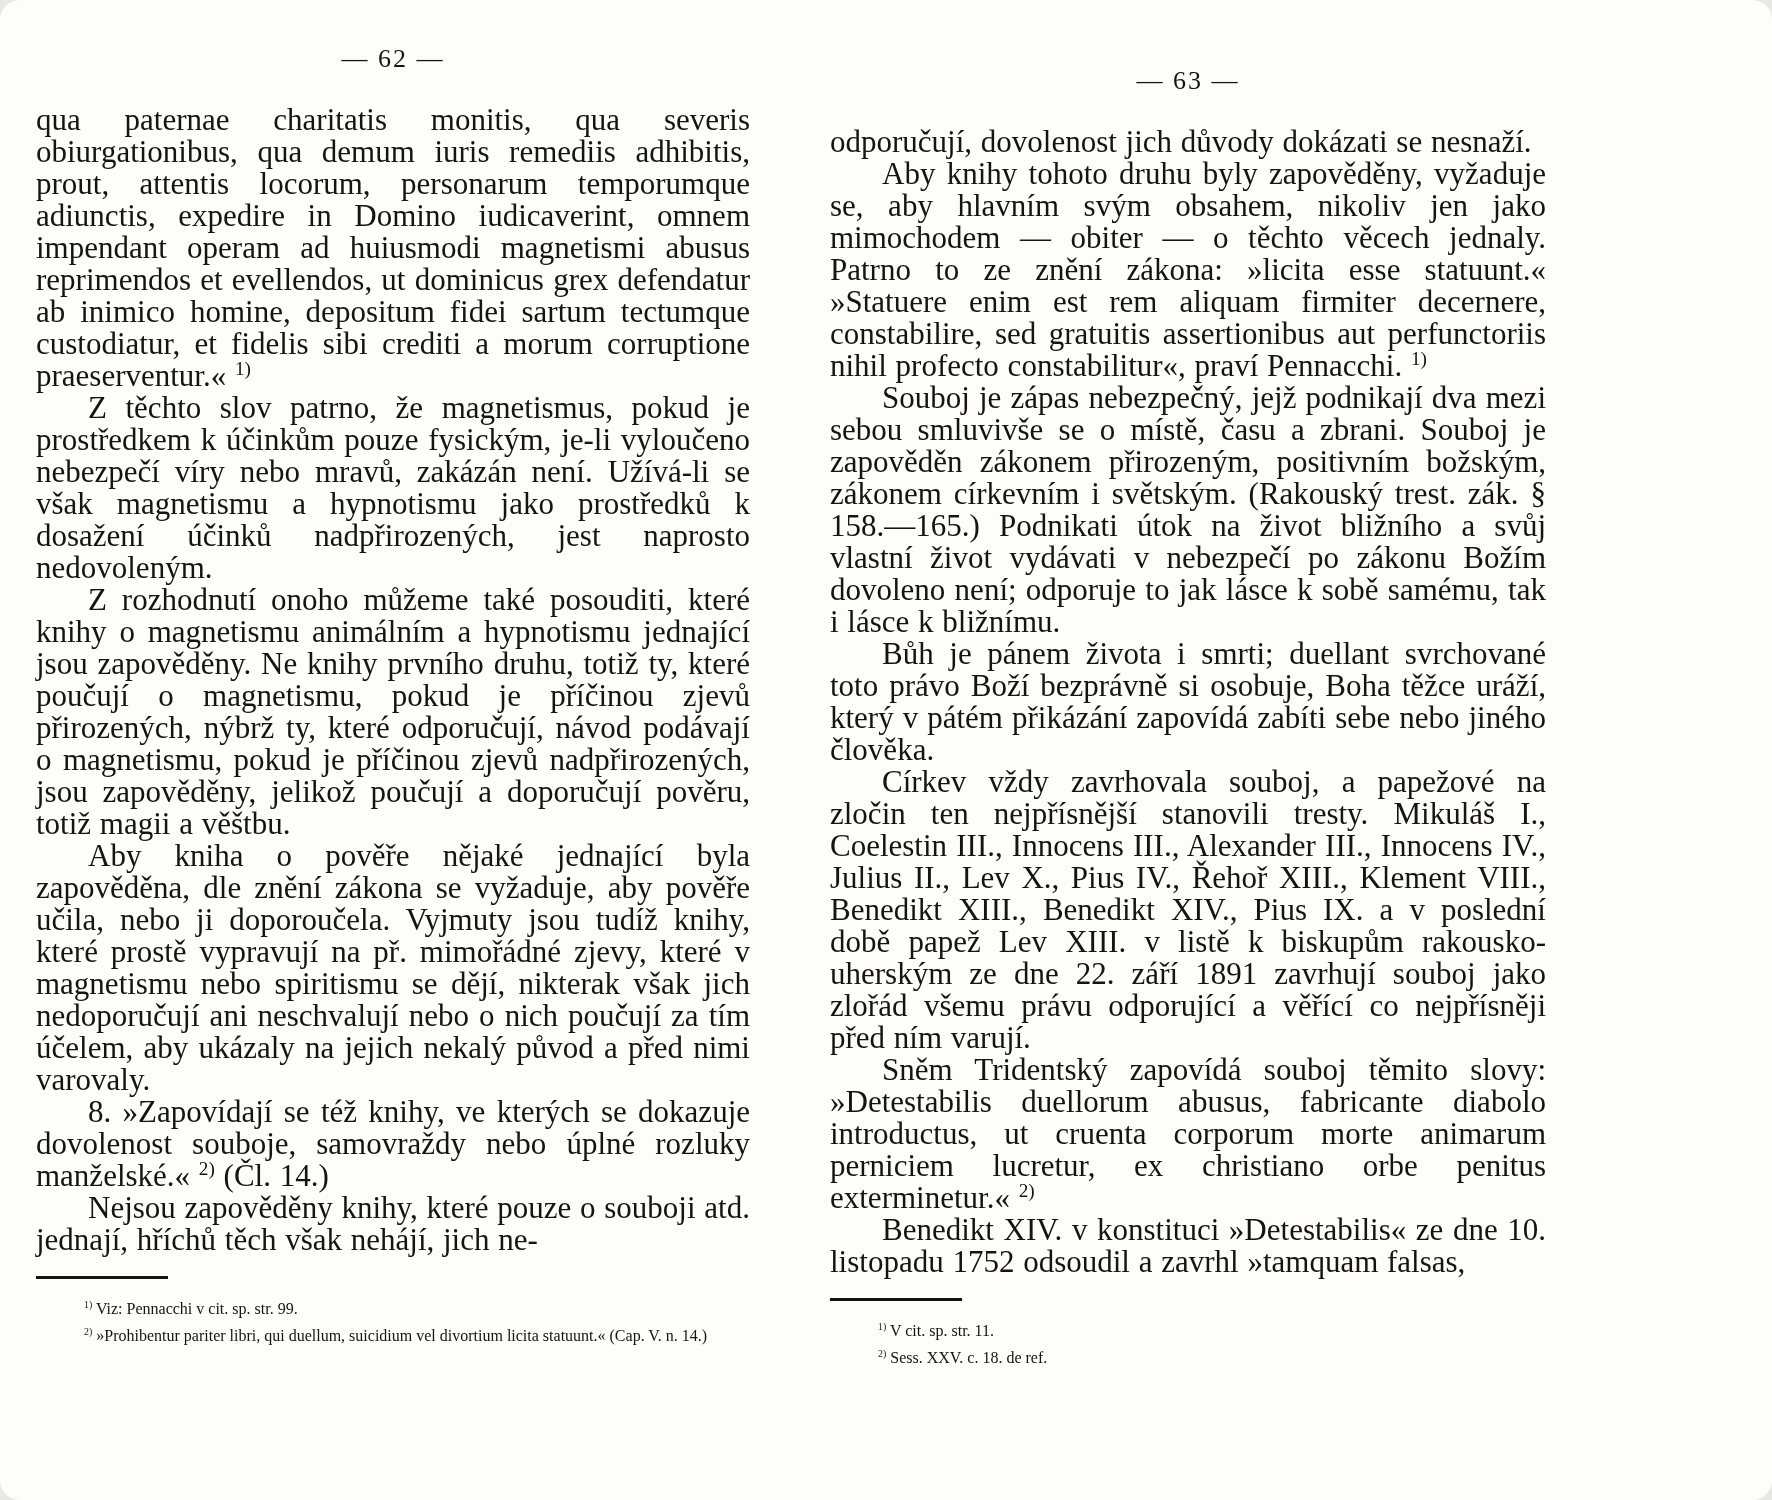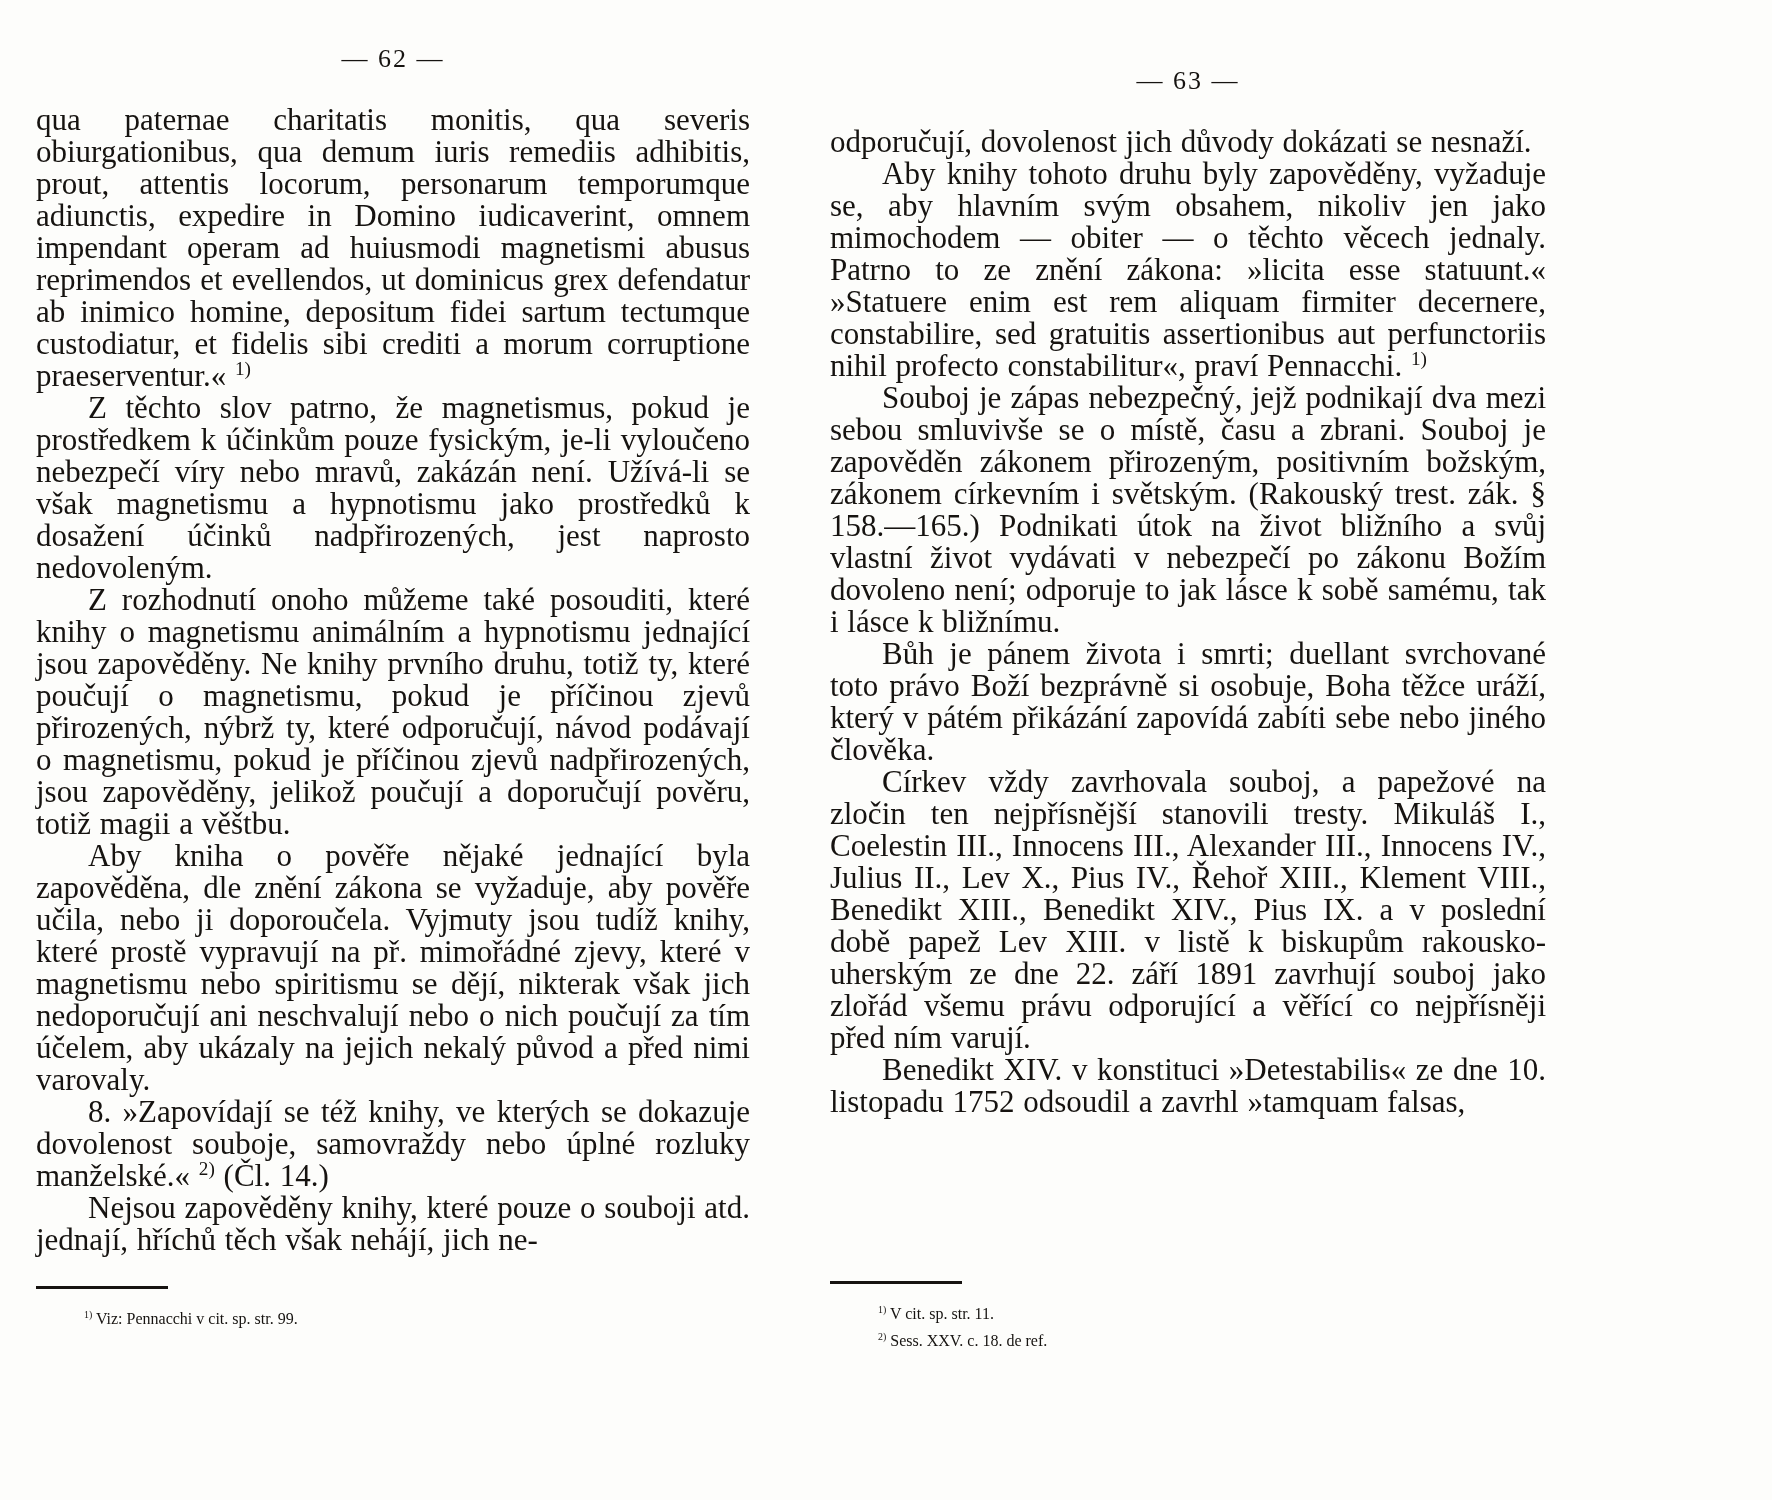--- a/index.html
+++ b/index.html
@@ -8,20 +8,21 @@
     font-family: "Liberation Serif", "DejaVu Serif", serif;
   }
   .spread {
     position: relative;
     width: 1772px;
     height: 1500px;
     margin: 0 auto;
     background: #fdfdfb;
     color: #161310;
     overflow: hidden;
+    border-radius: 20px;
   }
   .page {
     position: absolute;
     top: 0;
     height: 1500px;
     box-sizing: border-box;
     display: flex;
     flex-direction: column;
     padding-bottom: 168px;
   }
@@ -75,32 +76,34 @@
         <p class="indent"><span>Z těchto slov patrno, že magnetismus, pokud je prostředkem k účinkům pouze fysickým, je-li vyloučeno nebezpečí víry nebo mravů, zakázán není. Užívá-li se však magnetismu a hypnotismu jako prostředků k dosažení účinků nadpřirozených, jest naprosto nedovoleným.</span></p>
         <p class="indent"><span>Z rozhodnutí onoho můžeme také posouditi, které knihy o magnetismu animálním a hypnotismu jednající jsou zapověděny. Ne knihy prvního druhu, totiž ty, které poučují o magnetismu, pokud je příčinou zjevů přirozených, nýbrž ty, které odporučují, návod podávají o magnetismu, pokud je příčinou zjevů nadpřirozených, jsou zapověděny, jelikož poučují a doporučují pověru, totiž magii a věštbu.</span></p>
         <p class="indent"><span>Aby kniha o pověře nějaké jednající byla zapověděna, dle znění zákona se vyžaduje, aby pověře učila, nebo ji doporoučela. Vyjmuty jsou tudíž knihy, které prostě vypravují na př. mimořádné zjevy, které v magnetismu nebo spiritismu se dějí, nikterak však jich nedoporučují ani neschvalují nebo o nich poučují za tím účelem, aby ukázaly na jejich nekalý původ a před nimi varovaly.</span></p>
         <p class="indent"><span>8. </span><span class="it">»Zapovídají se též knihy, ve kterých se dokazuje dovolenost souboje, samovraždy nebo úplné rozluky manželské.« </span><sup>2)</sup><span> (Čl. 14.)</span></p>
         <p class="indent"><span>Nejsou zapověděny knihy, které pouze o souboji atd. jednají, hříchů těch však nehájí, jich ne-</span></p>
       </div>
     <div class="footnotes">
       <div class="fnrule"></div>
       <div class="fnbody">
           <p><sup>1)</sup><span> Viz: Pennacchi v cit. sp. str. 99.</span></p>
+          <p><sup>2)</sup><span> »Prohibentur pariter libri, qui duellum, suicidium vel divortium licita statuunt.« (Cap. V. n. 14.)</span></p>
         </div>
     </div>
   </section>
 
   <section class="page right">
     <div class="pagenum">— 63 —</div>
     <div class="body">
         <p><span>odporučují, dovolenost jich důvody dokázati se nesnaží.</span></p>
         <p class="indent"><span>Aby knihy tohoto druhu byly zapověděny, vyžaduje se, aby hlavním svým obsahem, nikoliv jen jako mimochodem — obiter — o těchto věcech jednaly. Patrno to ze znění zákona: </span><span class="it">»licita esse statuunt.«</span><span> »Statuere enim est rem aliquam firmiter decernere, constabilire, sed gratuitis assertionibus aut perfunctoriis nihil profecto constabilitur«, praví Pennacchi. </span><sup>1)</sup></p>
         <p class="indent"><span>Souboj je zápas nebezpečný, jejž podnikají dva mezi sebou smluvivše se o místě, času a zbrani. Souboj je zapověděn zákonem přirozeným, positivním božským, zákonem církevním i světským. (Rakouský trest. zák. § 158.—165.) Podnikati útok na život bližního a svůj vlastní život vydávati v nebezpečí po zákonu Božím dovoleno není; odporuje to jak lásce k sobě samému, tak i lásce k bližnímu.</span></p>
         <p class="indent"><span>Bůh je pánem života i smrti; duellant svrchované toto právo Boží bezprávně si osobuje, Boha těžce uráží, který v pátém přikázání zapovídá zabíti sebe nebo jiného člověka.</span></p>
         <p class="indent"><span>Církev vždy zavrhovala souboj, a papežové na zločin ten nejpřísnější stanovili tresty. Mikuláš I., Coelestin III., Innocens III., Alexander III., Innocens IV., Julius II., Lev X., Pius IV., Řehoř XIII., Klement VIII., Benedikt XIII., Benedikt XIV., Pius IX. a v poslední době papež Lev XIII. v listě k biskupům rakousko-uherským ze dne 22. září 1891 zavrhují souboj jako zlořád všemu právu odporující a věřící co nejpřísněji před ním varují.</span></p>
+        <p class="indent"><span>Sněm Tridentský zapovídá souboj těmito slovy: »Detestabilis duellorum abusus, fabricante diabolo introductus, ut cruenta corporum morte animarum perniciem lucretur, ex christiano orbe penitus exterminetur.« </span><sup>2)</sup></p>
         <p class="indent"><span>Benedikt XIV. v konstituci »Detestabilis« ze dne 10. listopadu 1752 odsoudil a zavrhl »tamquam falsas,</span></p>
       </div>
     <div class="footnotes">
       <div class="fnrule"></div>
       <div class="fnbody">
           <p><sup>1)</sup><span> V cit. sp. str. 11.</span></p>
           <p><sup>2)</sup><span> Sess. XXV. c. 18. de ref.</span></p>
         </div>
     </div>
   </section>

